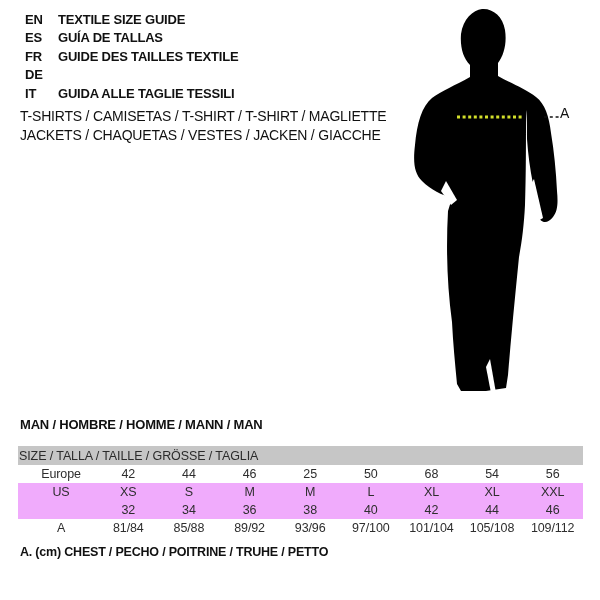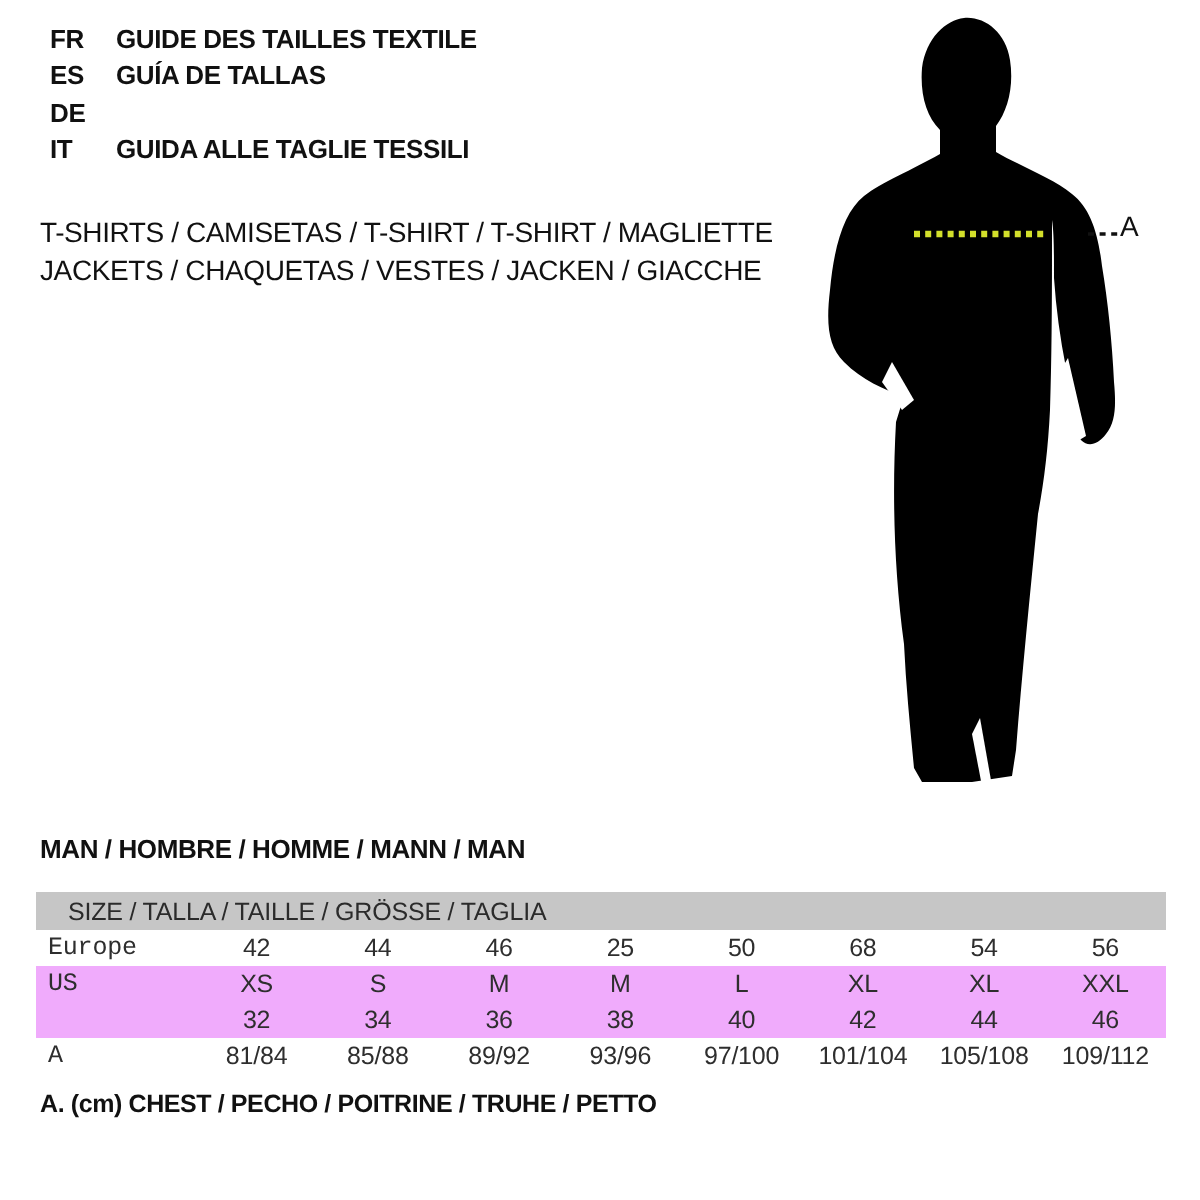--- a/index.html
+++ b/index.html
@@ -16,37 +16,41 @@
   
   .figure-wrap{position:absolute;left:398px;top:5px;width:180px;height:392px;}
   .figure-wrap svg{display:block;width:180px;height:392px;}
   .measure-label{position:absolute;left:560px;top:105px;font-size:14px;font-weight:400;color:#111;}
   
   .section-title{position:absolute;left:20px;top:417px;font-size:13px;font-weight:700;letter-spacing:-0.2px;}
   
   .size-table-wrap{position:absolute;left:18px;top:446px;width:565px;}
   table{border-collapse:collapse;table-layout:fixed;width:565px;font-size:12.5px;color:#2e2e2e;}
   td{padding:0;vertical-align:middle;height:18px;text-align:center;letter-spacing:-0.1px;}
-  tr.thead td{background:#c6c6c6;height:19px;text-align:left;padding-left:16px;color:#2b2b2b;}
-  td.row-label{text-align:left;padding-left:6px;font-family:Liberation Mono, monospace;}
+  tr.thead td{background:#c6c6c6;height:19px;text-align:left;padding-left:1px;color:#2b2b2b;}
+  td.row-label{text-align:center;padding-left:6px;}
   tr.shaded td{background:#f0abfc;}
   
   .footnote{position:absolute;left:20px;top:545px;font-size:12.5px;font-weight:700;letter-spacing:-0.2px;}
 </style>
 </head>
 <body>
 
 <div class="lang-block">
   <div class="lang-row">
-    <span class="lang-code">FR</span>
-    <span>GUIDE DES TAILLES TEXTILE</span>
+    <span class="lang-code">EN</span>
+    <span>TEXTILE SIZE GUIDE</span>
   </div>
   <div class="lang-row">
     <span class="lang-code">ES</span>
     <span>GUÍA DE TALLAS</span>
+  </div>
+  <div class="lang-row">
+    <span class="lang-code">FR</span>
+    <span>GUIDE DES TAILLES TEXTILE</span>
   </div>
   <div class="lang-row">
     <span class="lang-code">DE</span>
   </div>
   <div class="lang-row">
     <span class="lang-code">IT</span>
     <span>GUIDA ALLE TAGLIE TESSILI</span>
   </div>
 </div>
 

